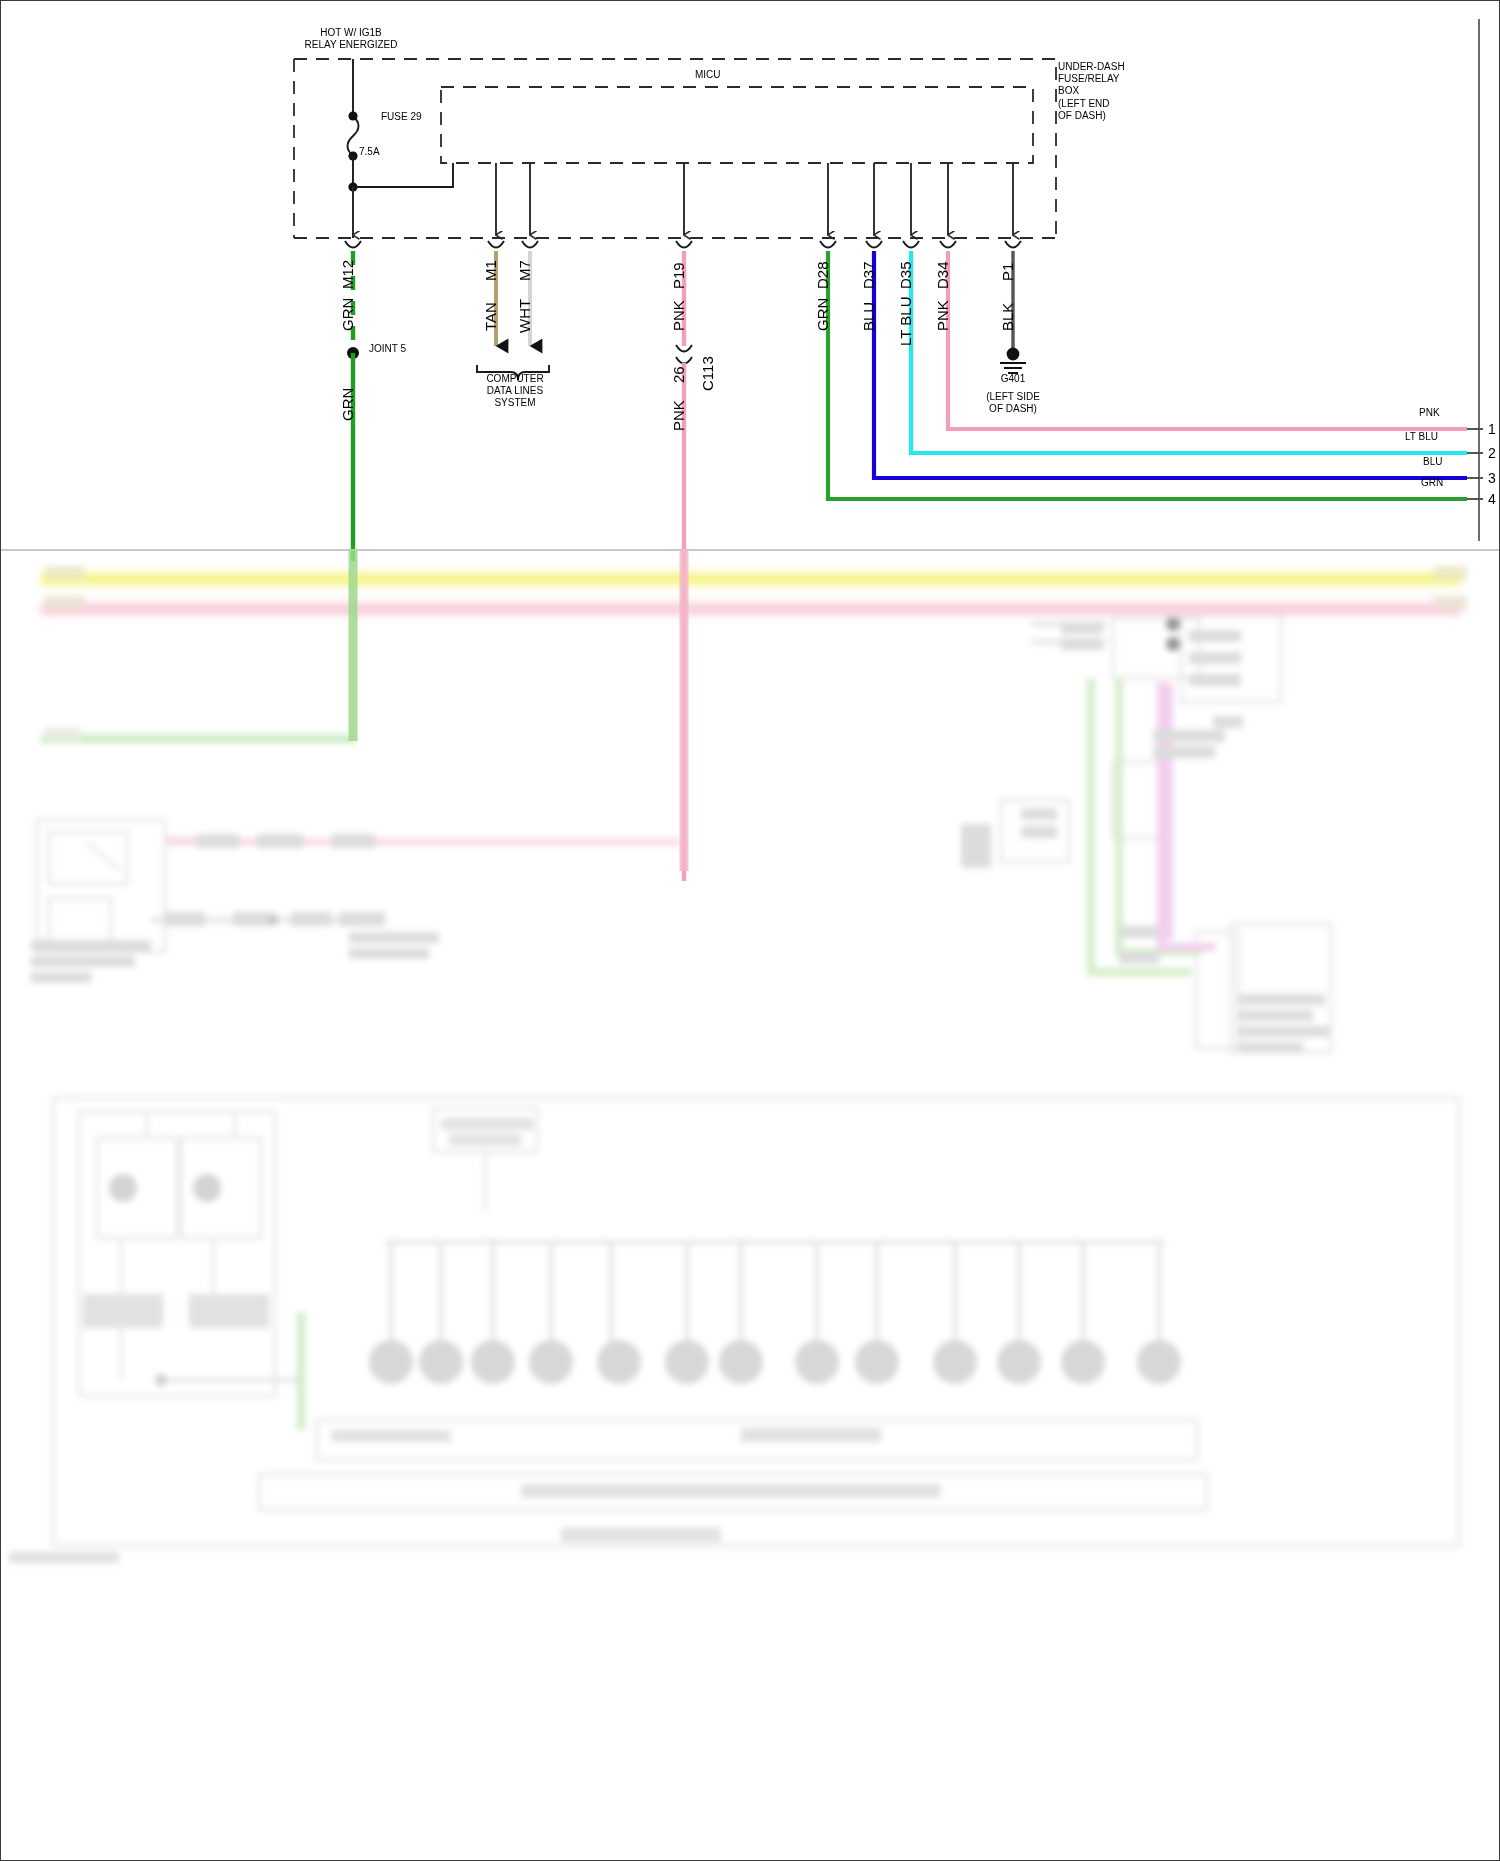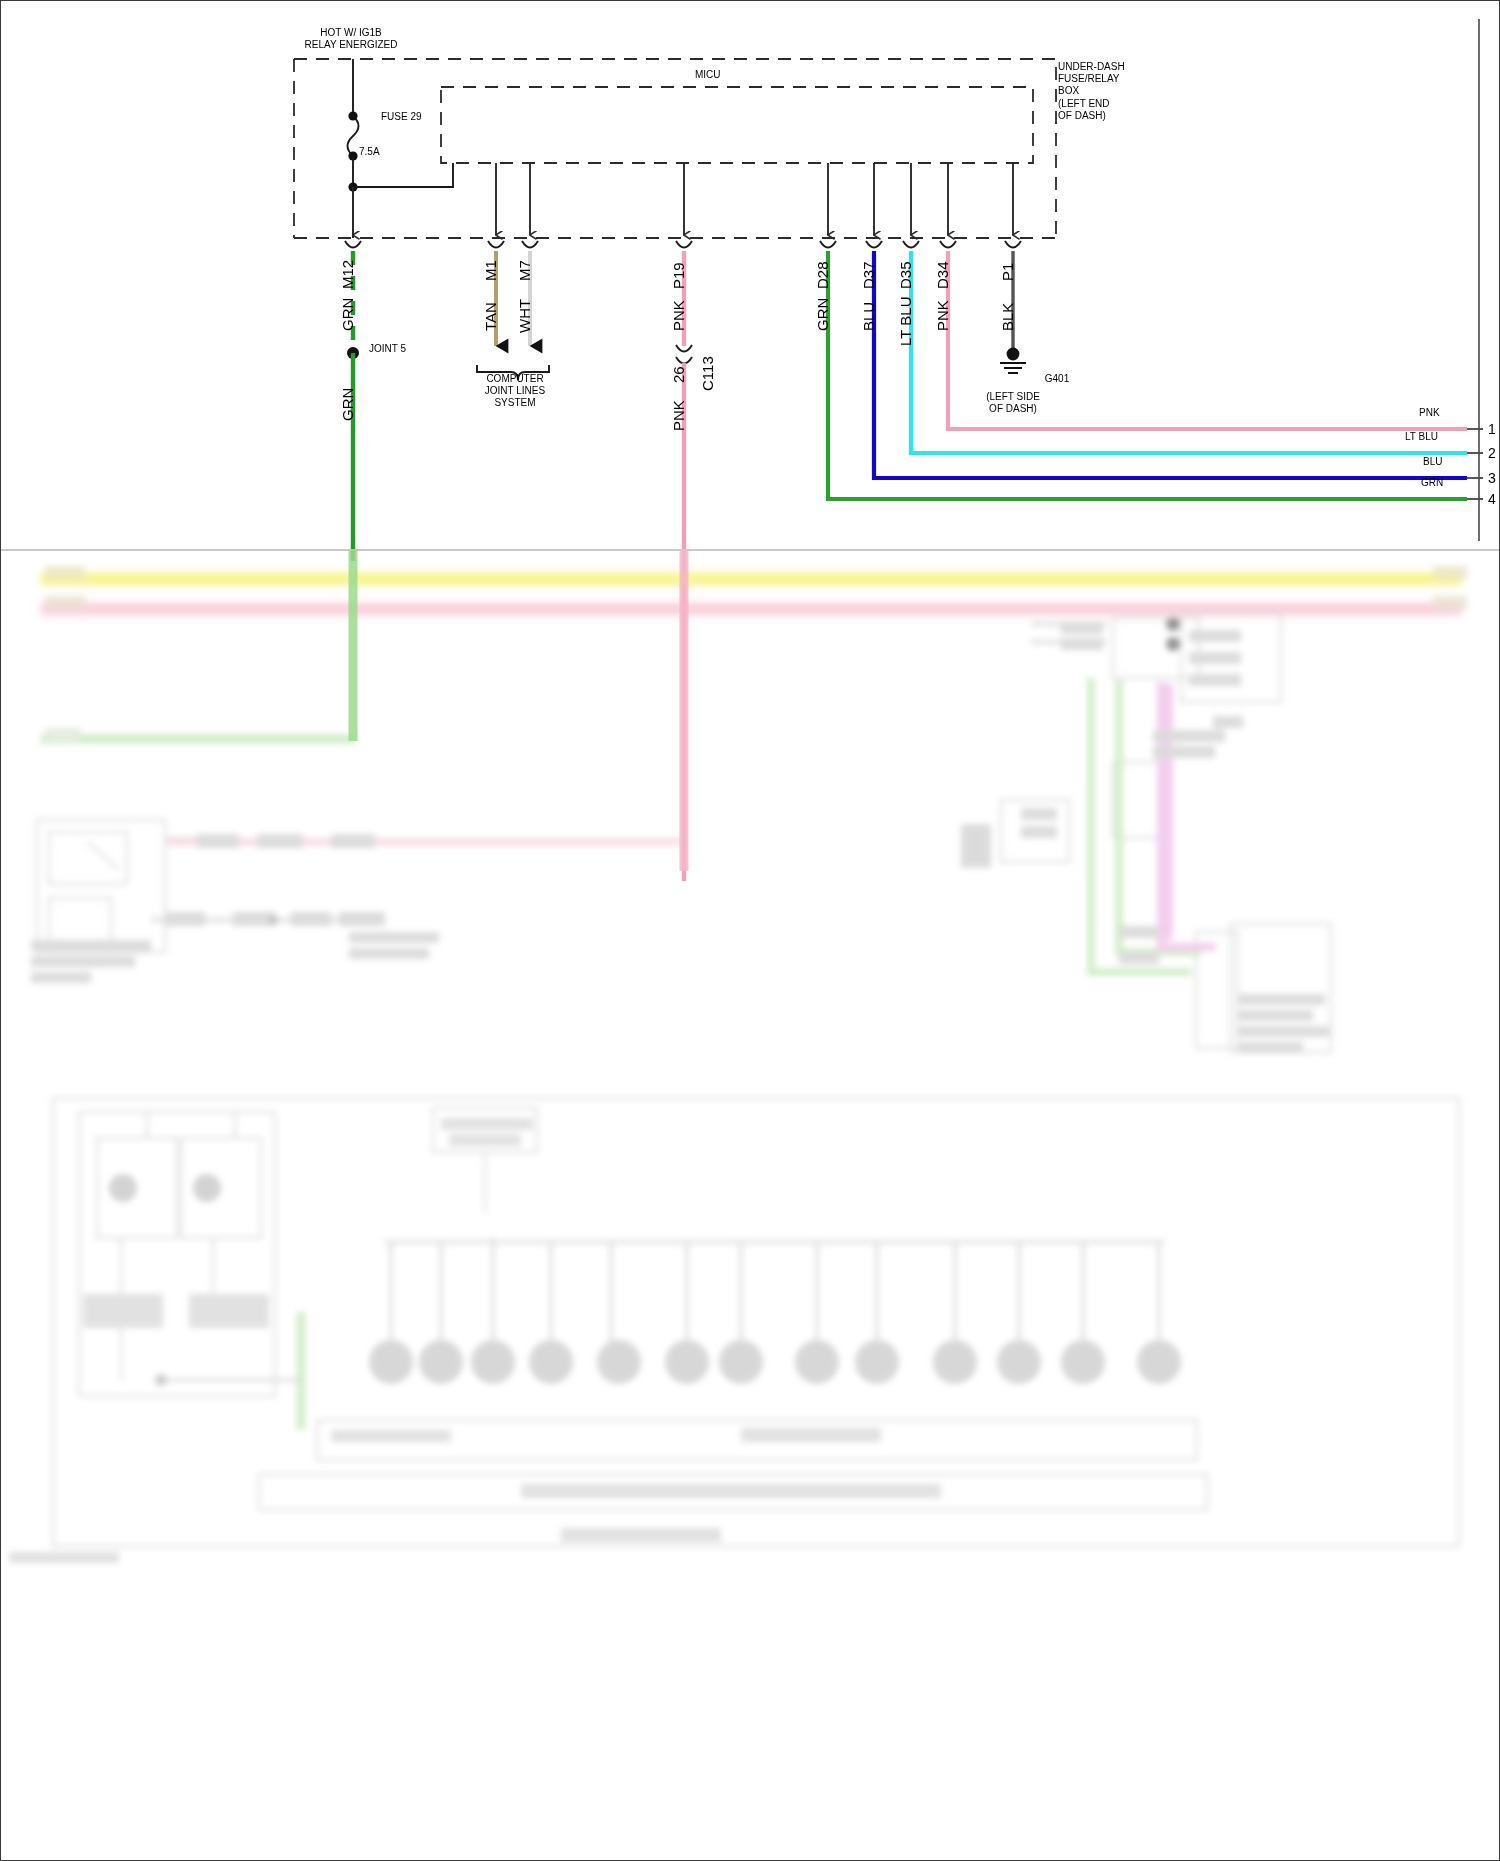--- a/index.html
+++ b/index.html
@@ -127,24 +127,24 @@
 BOX
 (LEFT END
 OF DASH)</div>
 
   <div class="lbl" style="left:380px;top:110px;">FUSE 29</div>
   <div class="lbl" style="left:358px;top:145px;">7.5A</div>
 
   <div class="lbl" style="left:368px;top:342px;">JOINT 5</div>
 
   <div class="lbl c" style="left:458px;top:372px;width:112px;">COMPUTER
-JOINT LINES
+DATA LINES
 SYSTEM</div>
 
-  <div class="lbl c" style="left:996px;top:372px;width:120px;">G401</div>
+  <div class="lbl c" style="left:952px;top:372px;width:120px;">G401</div>
   <div class="lbl c" style="left:952px;top:390px;width:120px;">(LEFT SIDE
 OF DASH)</div>
 
   <div class="vert" style="left:338px;top:288px;">M12</div>
   <div class="vert" style="left:481px;top:280px;">M1</div>
   <div class="vert" style="left:515px;top:280px;">M7</div>
   <div class="vert" style="left:669px;top:288px;">P19</div>
   <div class="vert" style="left:813px;top:288px;">D28</div>
   <div class="vert" style="left:859px;top:288px;">D37</div>
   <div class="vert" style="left:896px;top:288px;">D35</div>

